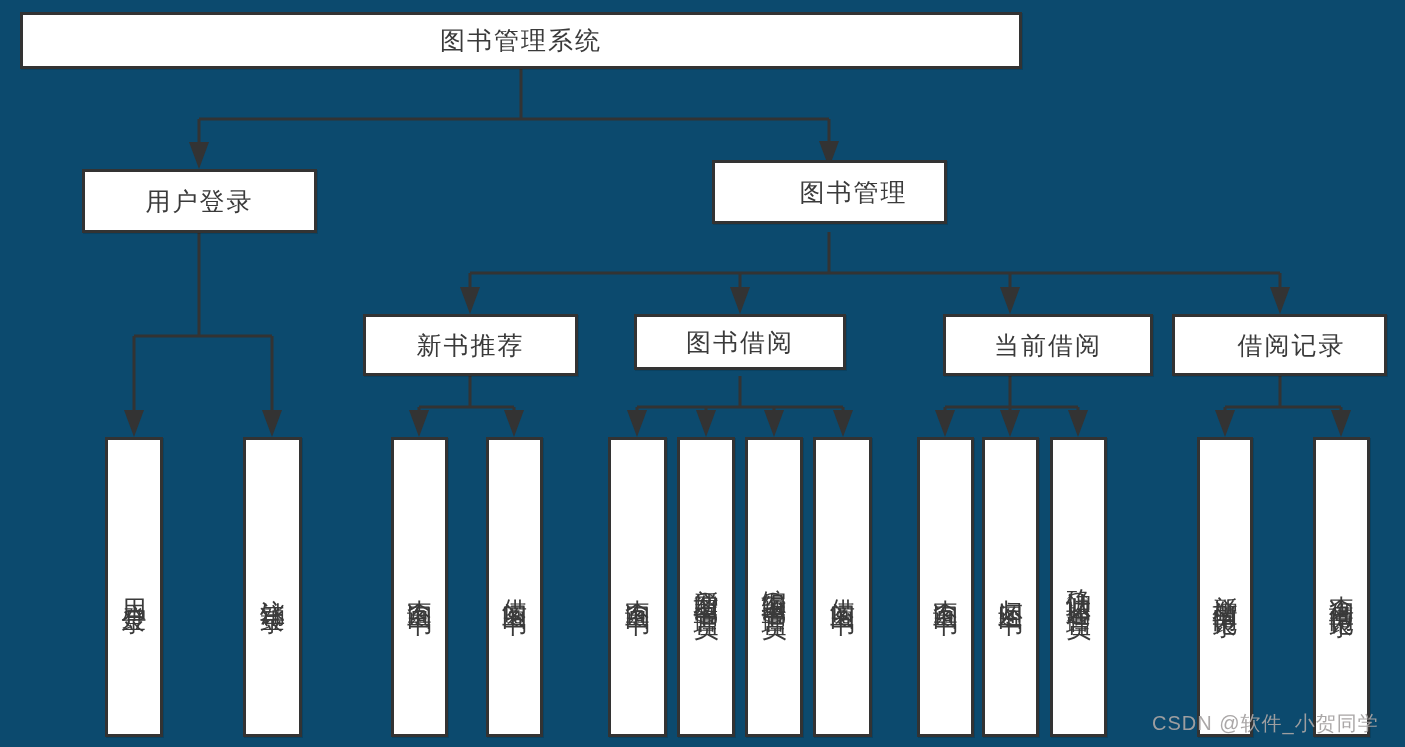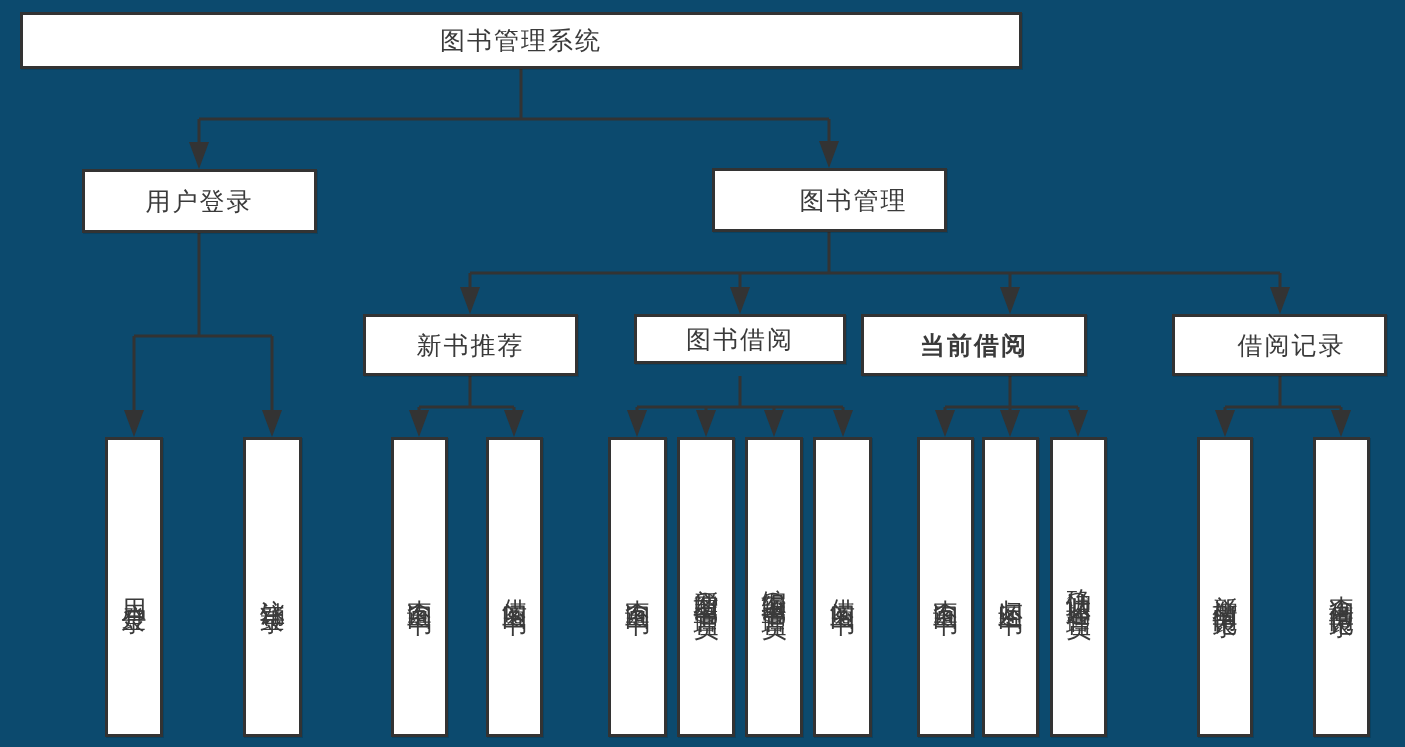--- a/index.html
+++ b/index.html
@@ -106,31 +106,31 @@
     </g>
   </svg>
 
   <div class="node" style="left:20px; top:12px; width:1002px; height:57px;">
     <span>图书管理系统</span>
   </div>
 
   <div class="node" style="left:82px; top:169px; width:235px; height:64px;">
     <span>用户登录</span>
   </div>
-  <div class="node" style="left:712px; top:168px; width:235px; height:64px;padding-left:48px;">
+  <div class="node" style="left:712px; top:160px; width:235px; height:64px;padding-left:48px;">
     <span>图书管理</span>
   </div>
 
   <div class="node" style="left:363px; top:314px; width:215px; height:62px;">
     <span>新书推荐</span>
   </div>
-  <div class="node" style="left:634px; top:314px; width:212px; height:50px;">
+  <div class="node" style="left:634px; top:314px; width:212px; height:56px;">
     <span>图书借阅</span>
   </div>
-  <div class="node" style="left:861px; top:314px; width:226px; height:62px;font-weight:bold;">
+  <div class="node" style="left:943px; top:314px; width:210px; height:62px;">
     <span>当前借阅</span>
   </div>
   <div class="node" style="left:1172px; top:314px; width:215px; height:62px;padding-left:24px;">
     <span>借阅记录</span>
   </div>
 
   <div class="leaf" style="left:105px; top:437px; width:58px; height:300px;">
     <span class="vtext">用户登录</span>
   </div>
   <div class="leaf" style="left:243px; top:437px; width:59px; height:300px;">
@@ -167,14 +167,15 @@
     <span class="vtext">确认归还（管理员）</span>
   </div>
 
   <div class="leaf" style="left:1197px; top:437px; width:56px; height:300px;">
     <span class="vtext">新增借阅记录</span>
   </div>
   <div class="leaf" style="left:1313px; top:437px; width:57px; height:300px;">
     <span class="vtext">查询借阅记录</span>
   </div>
 
+  <div class="watermark">CSDN @软件_小贺同学</div>
 
 </div>
 
 </body></html>

